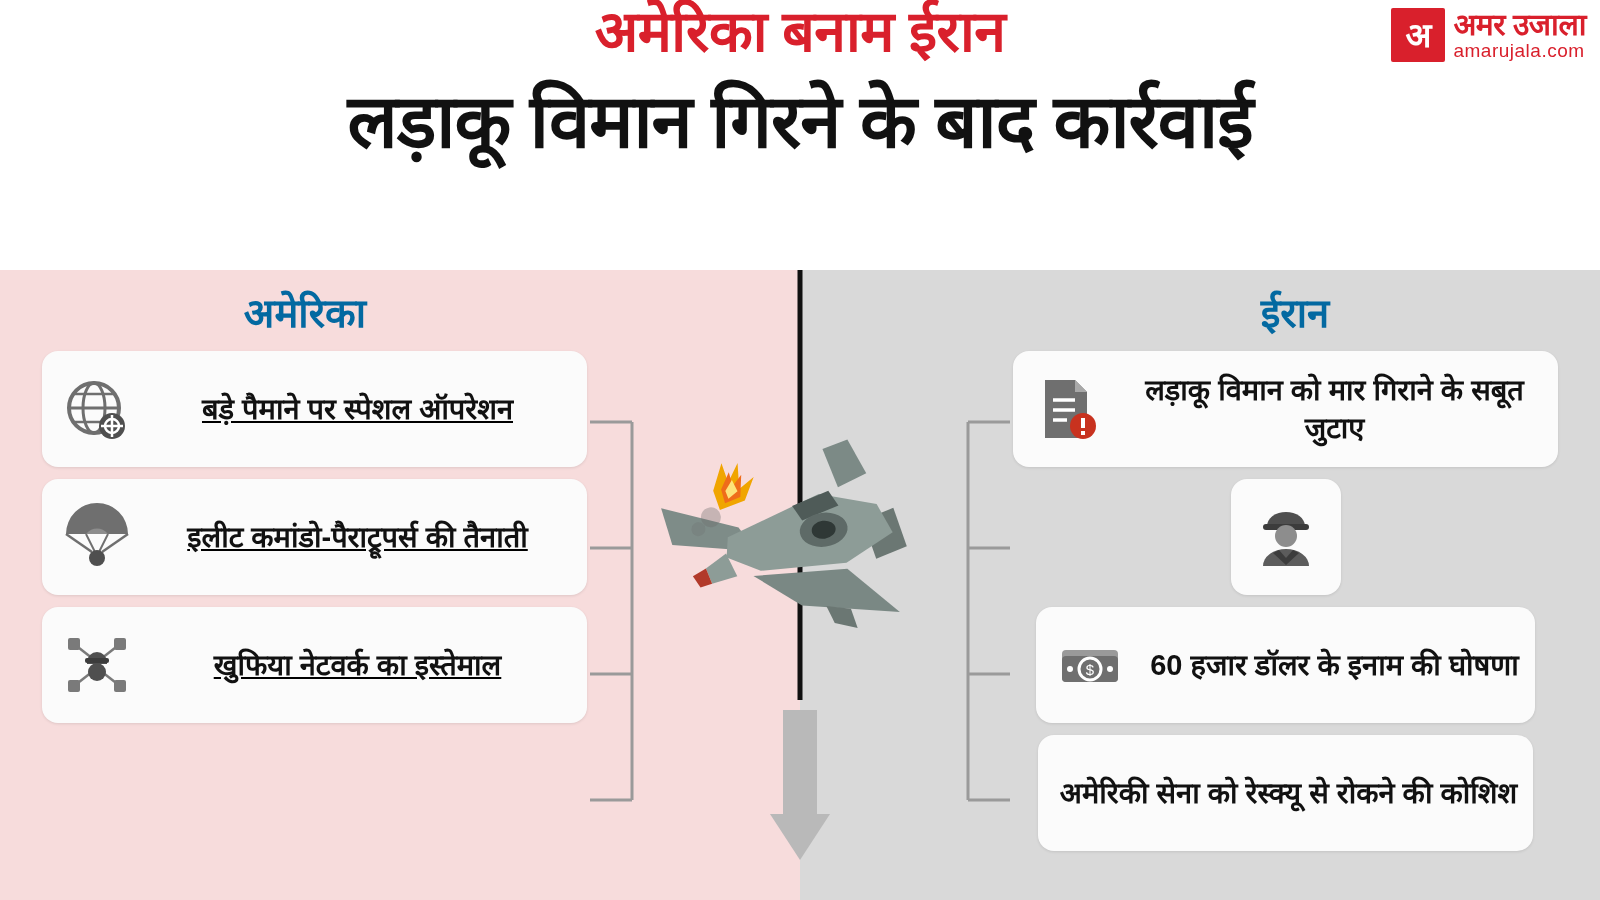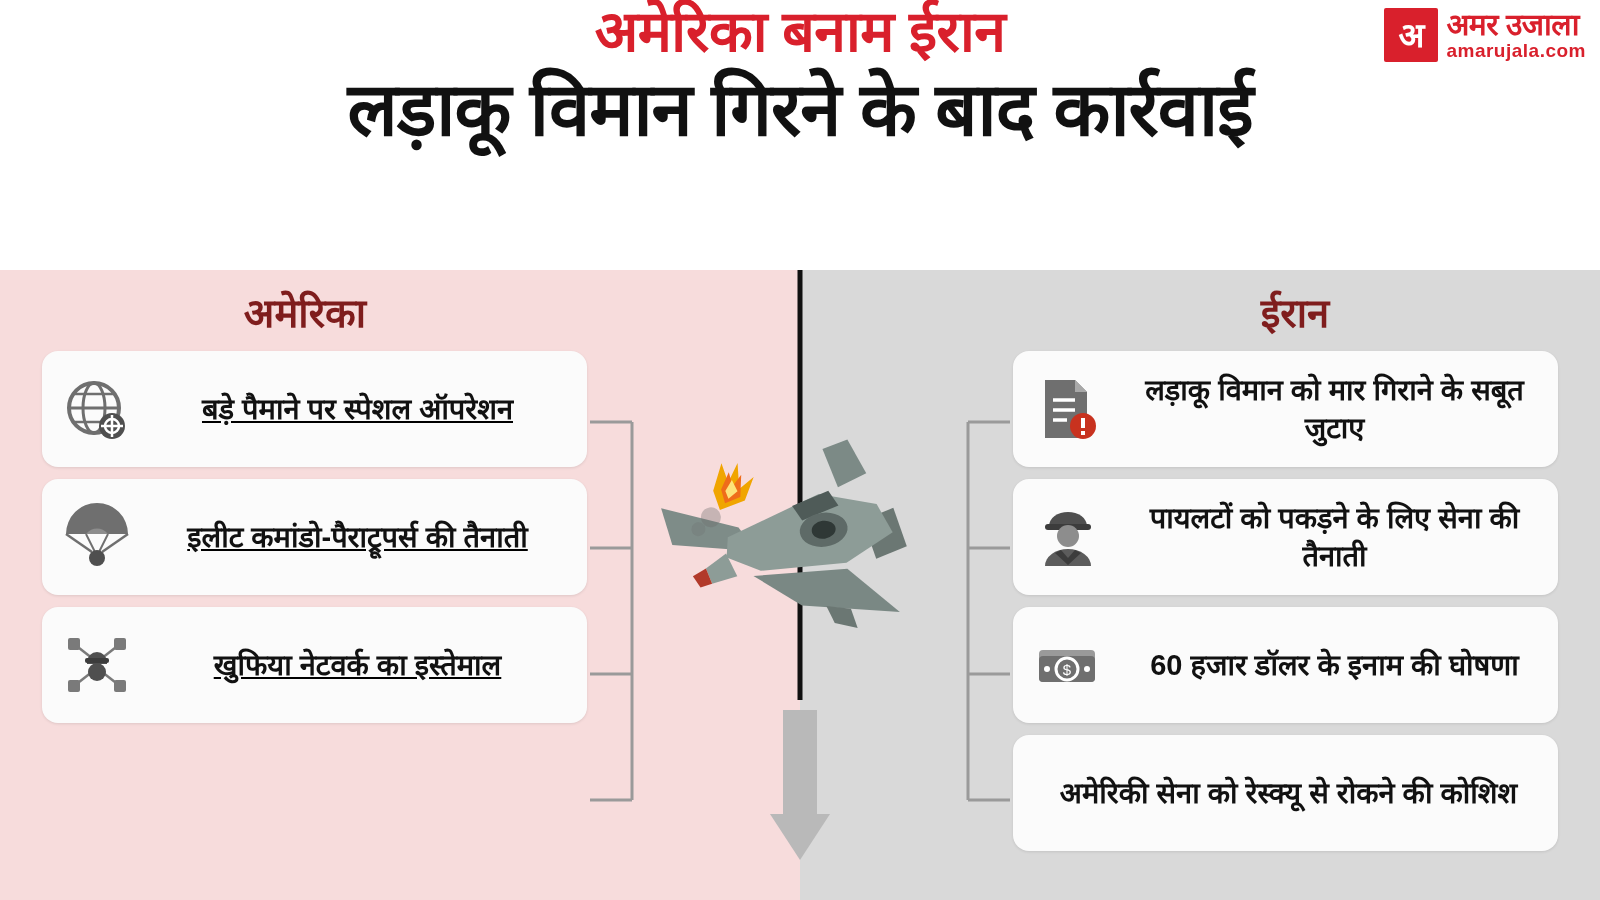--- a/index.html
+++ b/index.html
@@ -51,38 +51,38 @@
   }
   .brand-name {
     color: #d9202c;
     font-size: 30px;
     font-weight: bold;
     letter-spacing: -0.5px;
   }
   .brand-domain {
     color: #d9202c;
     font-size: 19px;
-    font-weight: bold;
+    font-weight: normal;
     letter-spacing: 0.5px;
   }
   .title-top {
     text-align: center;
     color: #d9202c;
     font-size: 57px;
     font-weight: bold;
     line-height: 1.1;
     letter-spacing: -0.5px;
   }
   .title-main {
     text-align: center;
     color: #111111;
     font-size: 74px;
     font-weight: bold;
     line-height: 1.15;
-    margin-top: 4px;
+    margin-top: 16px;
     letter-spacing: -1px;
   }
 
   
   .compare {
     position: relative;
     height: 630px;
     display: flex;
   }
   .side {
@@ -91,34 +91,34 @@
     flex: 1 1 0;
     padding-top: 14px;
   }
   .side-left  { background: #f7dcdc; }
   .side-right { background: #d9d9d9; }
 
   .side-title {
     text-align: center;
     font-size: 40px;
     font-weight: bold;
-    color: #7f1d1d;
+    color: #0369a1;
     margin: 0 0 12px 0;
   }
   .side-left .side-title  { padding-right: 190px; }
   .side-right .side-title { padding-left: 190px; }
 
   .cards {
     display: flex;
     flex-direction: column;
     gap: 12px;
     width: 545px;
   }
   .side-left .cards  { margin-left: 42px; text-decoration: underline; }
-  .side-right .cards { margin-left: auto; margin-right: 42px; }
+  .side-right .cards { margin-left: auto; margin-right: 42px; align-items: center; }
 
   .card {
     background: #fbfbfb;
     border-radius: 16px;
     height: 116px;
     display: flex;
     align-items: center;
     gap: 14px;
     padding: 0 16px;
     box-sizing: border-box;
@@ -308,21 +308,20 @@
       <div class="card">
         <div class="card-icon">
           <svg width="74" height="74" viewBox="0 0 74 74">
             <path d="M18 26 a19 14 0 0 1 38 0 z" fill="#4f4f4f"></path>
             <rect x="14" y="24" width="46" height="6" rx="3" fill="#3c3c3c"></rect>
             <circle cx="37" cy="36" r="11" fill="#8d8d8d"></circle>
             <path d="M14 66 a23 17 0 0 1 46 0 z" fill="#5c5c5c"></path>
             <path d="M30 50 l7 8 l7 -8 l6 3 l-13 12 l-13 -12z" fill="#3c3c3c"></path>
           </svg>
         </div>
-        <div class="card-text">पायलटों को पकड़ने के लिए सेना की तैनाती</div>
       </div>
 
       <div class="card">
         <div class="card-icon">
           <svg width="74" height="74" viewBox="0 0 74 74">
             <rect x="8" y="22" width="56" height="32" rx="4" fill="#9a9a9a"></rect>
             <rect x="8" y="28" width="56" height="26" rx="4" fill="#6f6f6f"></rect>
             <circle cx="36" cy="41" r="11" fill="none" stroke="#ffffff" stroke-width="3"></circle>
             <text x="36" y="47" font-size="15" fill="#ffffff" text-anchor="middle" font-family="Liberation Sans, sans-serif">$</text>
             <circle cx="16" cy="41" r="3" fill="#ffffff"></circle>

